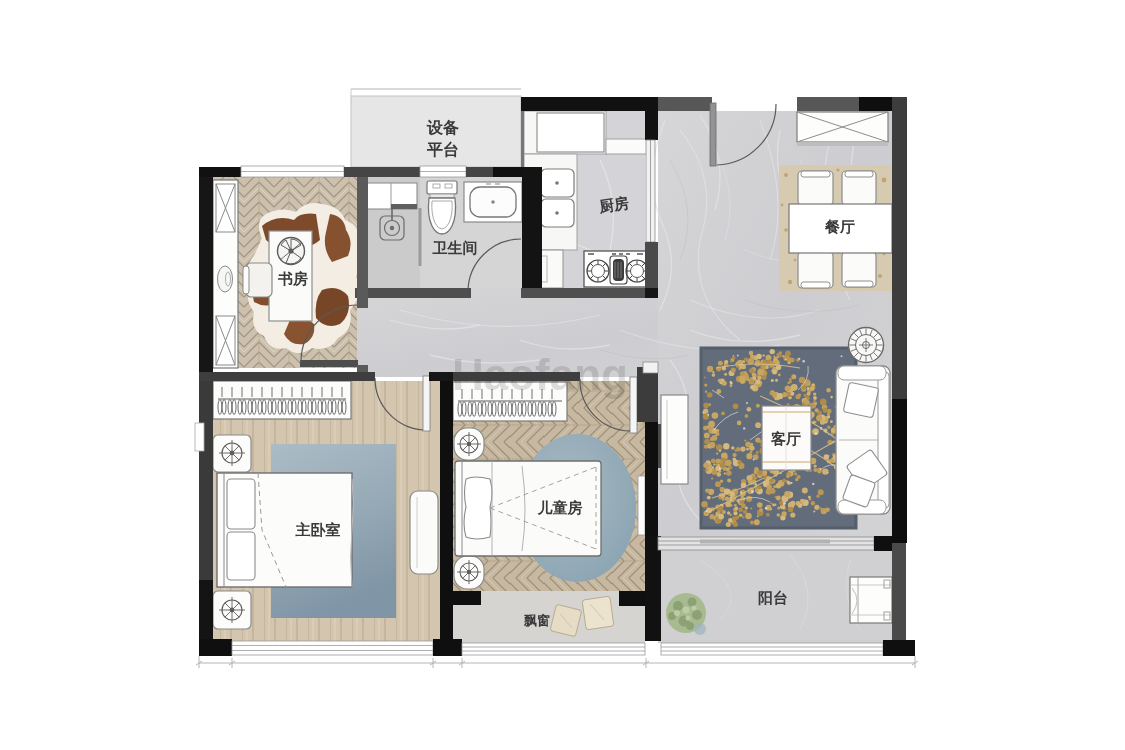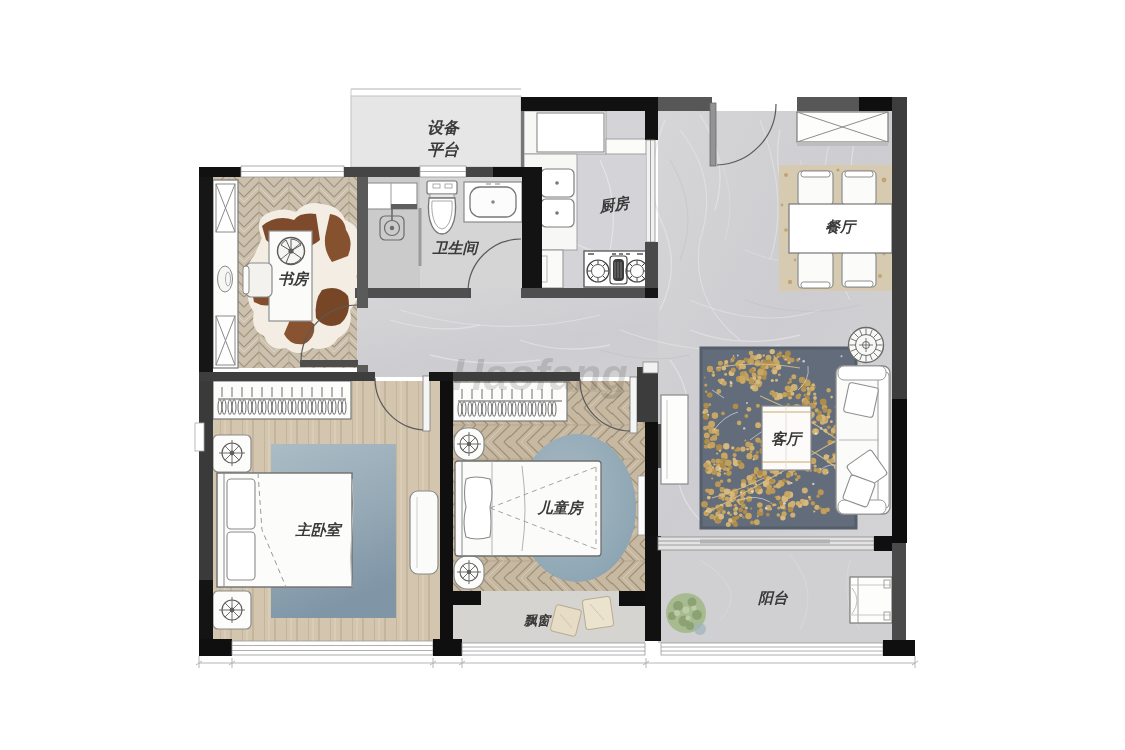--- a/index.html
+++ b/index.html
@@ -1,16 +1,16 @@
 <!DOCTYPE html>
 <html><head>
 <meta charset="utf-8">
 <style>
 html,body{margin:0;padding:0;background:#ffffff;}
-#wrap{width:1125px;height:750px;position:relative;background:#ffffff;overflow:hidden;font-style:italic;}
+#wrap{width:1125px;height:750px;position:relative;background:#ffffff;overflow:hidden;}
 svg{position:absolute;top:0;left:0;}
 text{font-family:"Liberation Sans",sans-serif;fill:#3a3a3a;font-weight:700;}
 </style>
 </head>
 <body>
 <div id="wrap">
 <svg width="1125" height="750" viewBox="0 0 1125 750">
 <defs>
 <pattern id="herr1" width="30" height="30" patternUnits="userSpaceOnUse" patternTransform="translate(4,2)">
   <rect width="30" height="30" fill="#ccc1af"></rect>

